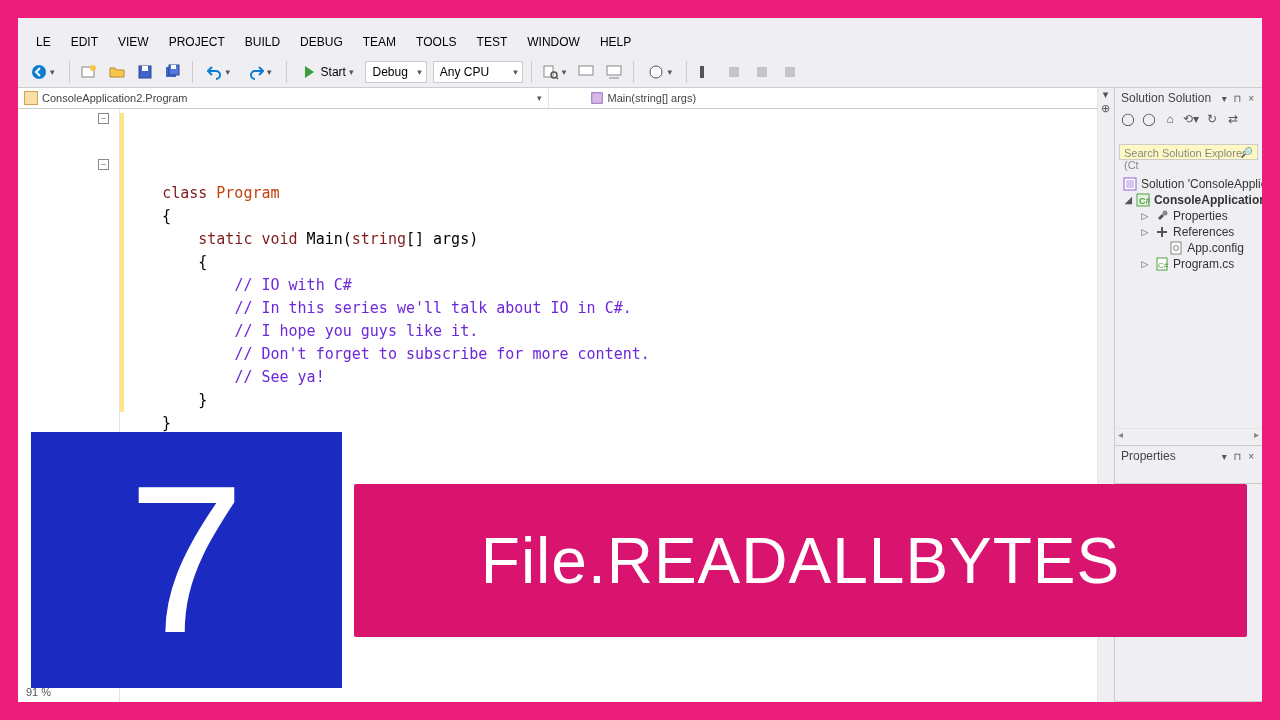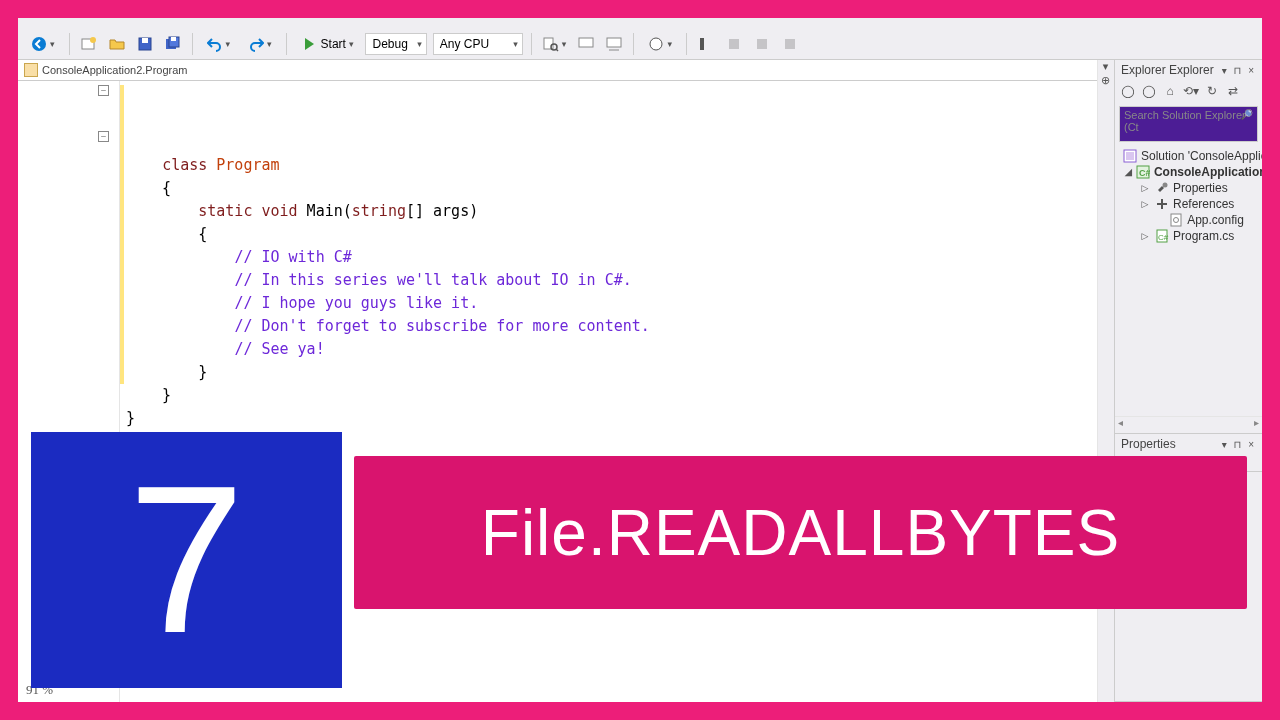--- a/index.html
+++ b/index.html
@@ -30,53 +30,66 @@
 .gutter .ln { height: 23px; }
 .gutter::after { content:""; position:absolute; right:0; top:0; bottom:0; width:1px; background:#e5e5e5; }
 .fold-bar { position: absolute; left: 80px; top: 4px; }
 .fold-sq { width: 11px; height: 11px; border: 1px solid #888; background: #fff; font-size: 9px; line-height: 9px; text-align: center; color: #888; margin-bottom: 12px; }
 .code-lines { flex: 1; padding: 4px 0; white-space: pre; overflow: hidden; position: relative; }
 .code-lines .cl { height: 23px; padding-left: 6px; }
 .kw { color: #7f1d1d; }
 .type { color: #c2410c; }
 .comment { color: #6d28d9; }
 .change-bar { position: absolute; left: 0; top: 0; width: 4px; background: #ffe57f; }
-.status-zoom { position: absolute; bottom: 4px; left: 8px; font-size: 13px; color: #555; font-family: Liberation Serif, serif; }
+.status-zoom { position: absolute; bottom: 4px; left: 8px; font-size: 11px; color: #555; }
 .scroll-v { position: absolute; right: 0; top: 0; bottom: 0; width: 17px; background: #efeef2; border-left: 1px solid #e5e5e5; }
 .toggle-icons { position: absolute; right: 2px; top: 0; display: flex; flex-direction: column; gap: 1px; }
 .toggle-icons div { width: 13px; height: 13px; font-size: 11px; color: #555; text-align: center; cursor: pointer; }
 .right-panels { width: 148px; background: #efeef2; display: flex; flex-direction: column; border-left: 1px solid #ccc; }
 .panel { border-bottom: 1px solid #ccc; display: flex; flex-direction: column; }
 .panel-header { display: flex; justify-content: space-between; align-items: center; padding: 3px 6px; font-size: 12px; color: #444; background: #efeef2; }
 .panel-header .pin { font-size: 10px; color: #555; letter-spacing: 2px; }
 .panel-toolbar { display: flex; gap: 5px; padding: 3px 5px; }
 .panel-toolbar .pt-btn { width: 16px; height: 16px; display: flex; align-items: center; justify-content: center; color: #555; font-size: 12px; cursor: pointer; }
-.search-box { margin: 4px 4px; border: 1px solid #ccc; background: #4c1d95; padding: 2px 4px; font-size: 11px; color: #888; height: 36px; position: relative; }
+.search-box { margin: 14px 4px; border: 1px solid #ccc; background: #fef9c3; padding: 2px 4px; font-size: 11px; color: #888; height: 16px; position: relative; }
 .search-box::after { content: "🔍"; position: absolute; right: 4px; top: 2px; font-size: 10px; transform: scaleX(-1); }
 .tree { padding: 2px 0; font-size: 12px; color: #333; flex: 1; overflow: hidden; }
 .tree-row { display: flex; align-items: center; padding: 1px 4px; gap: 4px; white-space: nowrap; }
 .tree-row .exp { width: 12px; font-size: 9px; color: #555; text-align: center; }
 .tree-row .ico { width: 14px; height: 14px; flex-shrink: 0; }
 .tree-row.bold { font-weight: 600; }
 .prop-area { flex: 1; }
 .prop-toolbar { display: flex; gap: 3px; padding: 4px 5px; }
 .prop-toolbar .pb { width: 18px; height: 18px; border: 1px solid #ccc; display: flex; align-items: center; justify-content: center; font-size: 10px; color: #555; }
 .horiz-scroll { height: 17px; background: #efeef2; border-top: 1px solid #e5e5e5; position: relative; }
 .horiz-scroll::before { content: "◂"; position: absolute; left: 3px; top: 0; font-size: 10px; color: #888; }
 .horiz-scroll::after { content: "▸"; position: absolute; right: 3px; top: 0; font-size: 10px; color: #888; }
 
 .overlay-num { position: absolute; left: 31px; top: 432px; width: 311px; height: 256px; background: #1b2bc1; color: #fff; display: flex; align-items: center; justify-content: center; font-size: 210px; font-weight: 300; font-family: "Segoe UI Light","Segoe UI",sans-serif; }
-.overlay-title { position: absolute; left: 354px; top: 456px; width: 893px; height: 153px; background: #d9146e; color: #fff; display: flex; align-items: center; justify-content: center; font-size: 64px; font-weight: 300; font-family: "Segoe UI Light","Segoe UI",sans-serif; letter-spacing: 1px; border-radius: 2px; }
+.overlay-title { position: absolute; left: 354px; top: 484px; width: 893px; height: 153px; background: #d9146e; color: #fff; display: flex; align-items: center; justify-content: center; font-size: 64px; font-weight: 300; font-family: "Segoe UI Light","Segoe UI",sans-serif; letter-spacing: 1px; border-radius: 2px; }
 </style>
 </head>
 <body>
 
 <div class="vs-window">
   <div class="titlebar"></div>
 
+  <div class="menubar">
+    <span>LE</span>
+    <span>EDIT</span>
+    <span>VIEW</span>
+    <span>PROJECT</span>
+    <span>BUILD</span>
+    <span>DEBUG</span>
+    <span>TEAM</span>
+    <span>TOOLS</span>
+    <span>TEST</span>
+    <span>WINDOW</span>
+    <span>HELP</span>
+  </div>
 
   <div class="toolbar">
     <div class="dropdown">
       <svg class="icon-svg" viewBox="0 0 16 16">
           <circle cx="8" cy="8" r="7" fill="#0a7cd4"></circle>
           <path d="M9 4 L5 8 L9 12" stroke="#fff" stroke-width="2" fill="none"></path>
         </svg>
       <span class="caret">▾</span>
     </div>
     <div class="sep"></div>
@@ -181,20 +194,26 @@
       </div>
   </div>
 
   <div class="main-split">
     <div class="editor-area">
       <div class="nav-bar">
         <div class="nav-half">
           <div class="nav-icon"></div>
           <span>ConsoleApplication2.Program</span>
         </div>
+        <div class="nav-half">
+          <svg width="14" height="14" viewBox="0 0 16 16">
+              <rect x="2" y="2" width="12" height="12" fill="#d9b8e8" stroke="#8c5cb5"></rect>
+            </svg>
+          <span>Main(string[] args)</span>
+        </div>
       </div>
       <div class="code-container">
         <div class="gutter">
           <div class="fold-bar">
             <div class="fold-sq">−</div>
             <div style="height:23px"></div>
             <div class="fold-sq">−</div>
           </div>
         </div>
         <div class="code-lines">
@@ -206,21 +225,21 @@
       <div class="toggle-icons">
         <div>▾</div>
         <div>⊕</div>
       </div>
       <div class="status-zoom">91 %</div>
     </div>
 
     <div class="right-panels">
       <div class="panel" style="flex:1.4">
         <div class="panel-header">
-          <span>Explorer Explorer</span>
+          <span>Solution Solution</span>
           <span class="pin">▾ ⊓ ×</span>
         </div>
         <div class="panel-toolbar">
           <div class="pt-btn">◯</div>
           <div class="pt-btn">◯</div>
           <div class="pt-btn">⌂</div>
           <div class="pt-btn">⟲▾</div>
           <div class="pt-btn">↻</div>
           <div class="pt-btn">⇄</div>
         </div>

